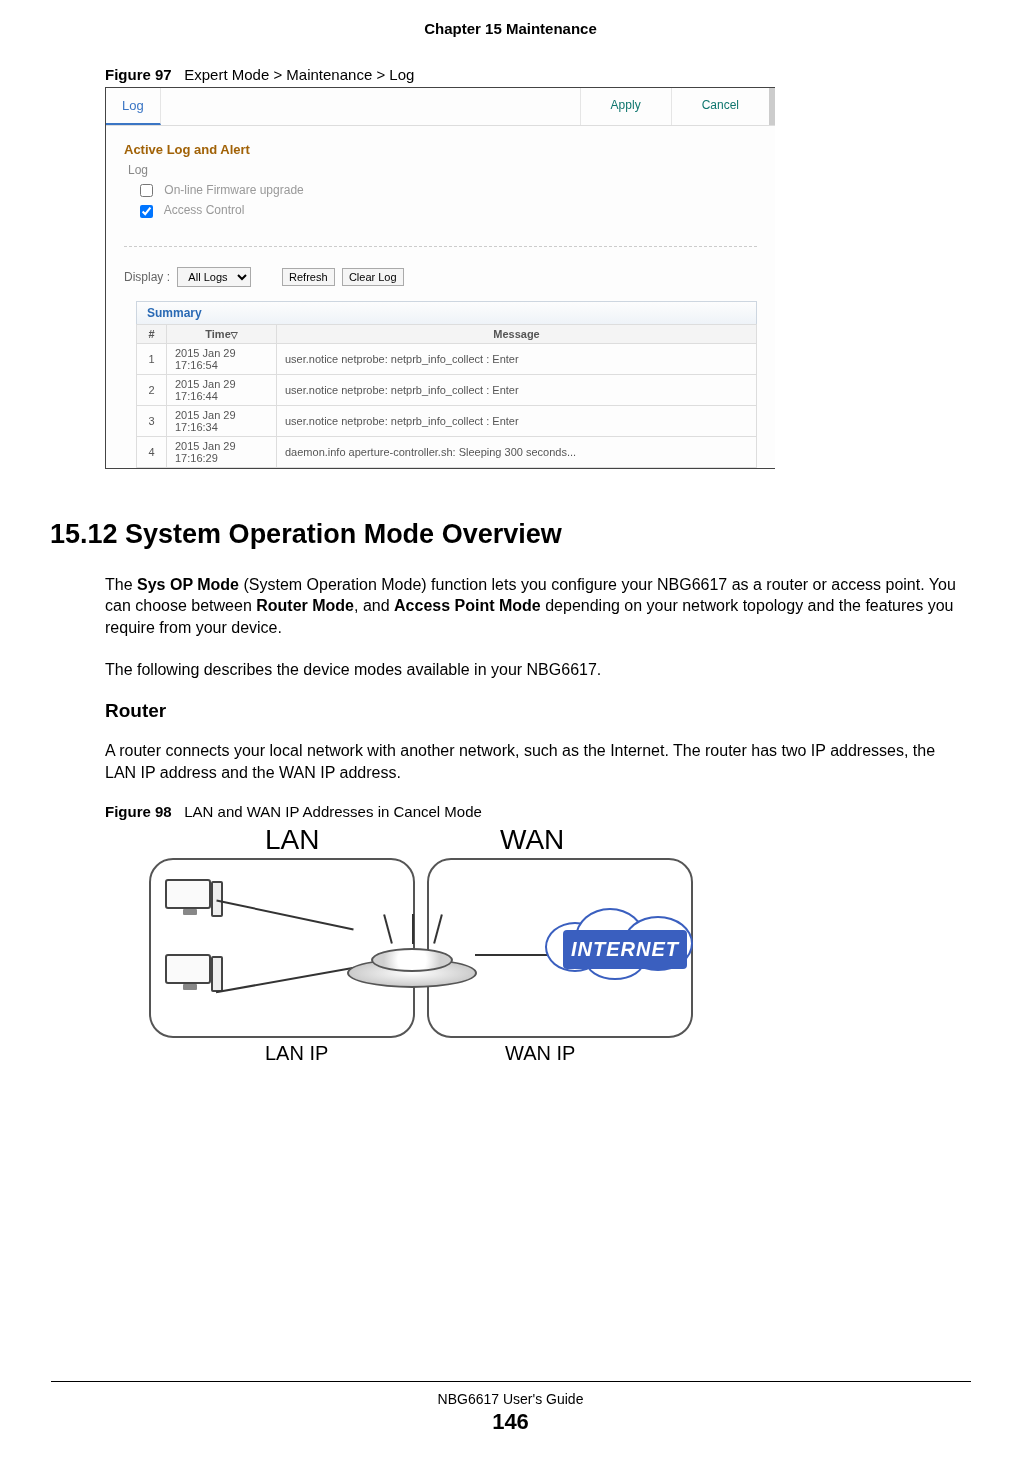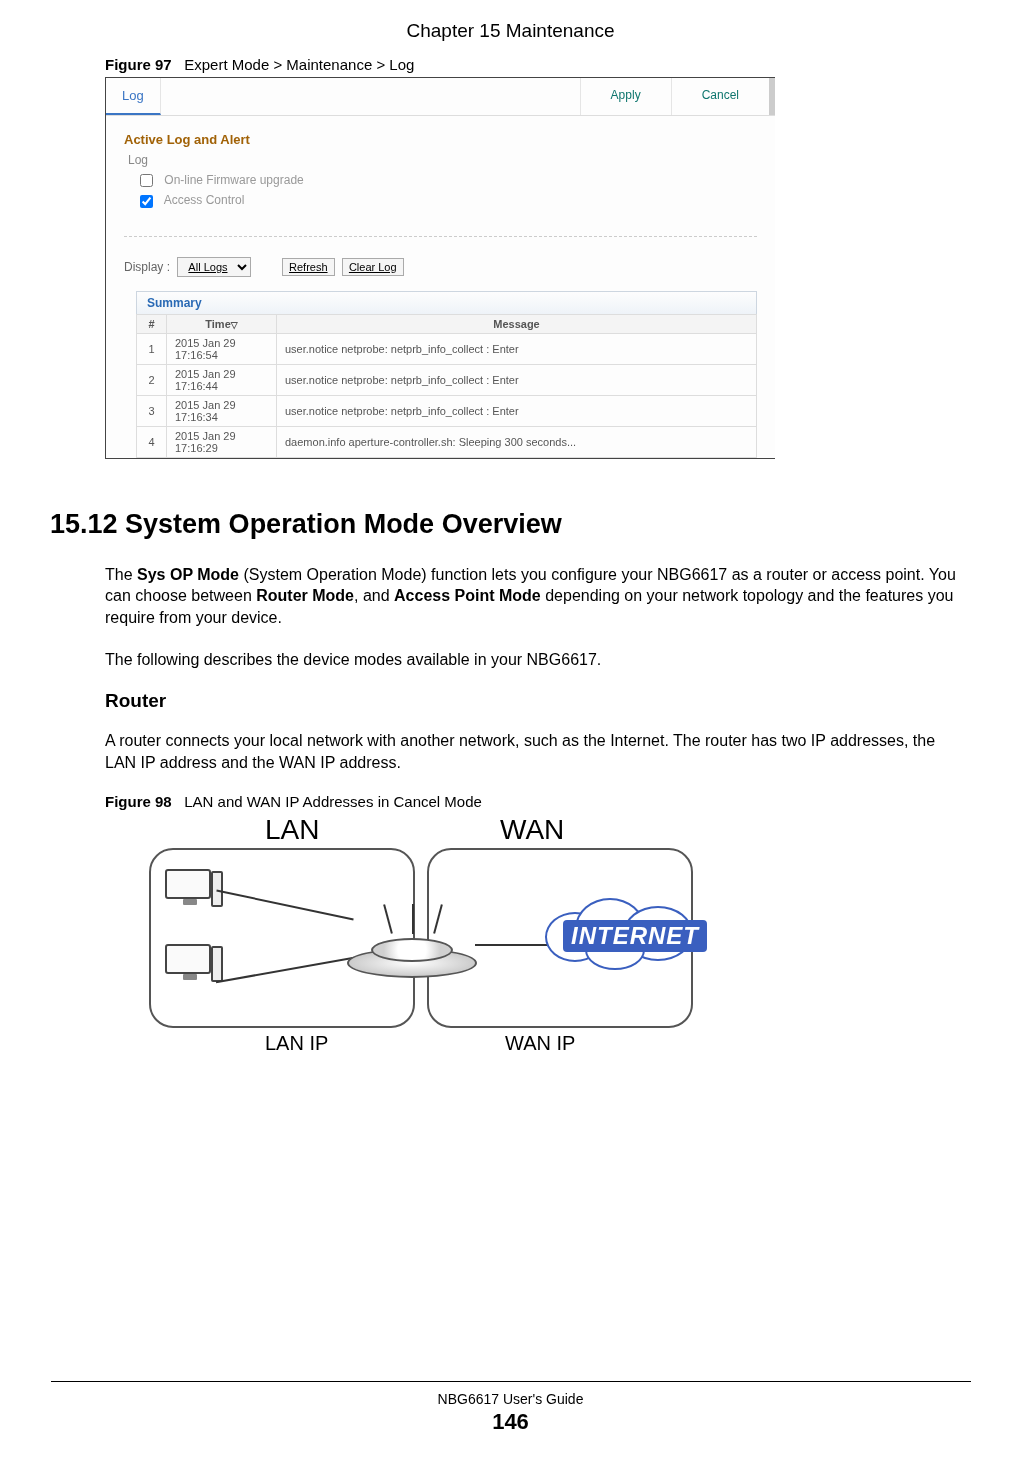--- a/index.html
+++ b/index.html
@@ -5,21 +5,21 @@
   * { box-sizing: border-box; margin: 0; padding: 0; }
   body {
     width: 1021px;
     height: 1465px;
     background: #fff;
     font-family: Verdana, Geneva, sans-serif;
     color: #000;
     position: relative;
     padding: 20px 50px 0 50px;
   }
-  .chapter-header { text-align: center; font-size: 19px; margin-bottom: 14px; }
+  .chapter-header { text-align: center; font-size: 15px; margin-bottom: 29px; font-weight: bold; }
   .content { margin-left: 55px; margin-right: 10px; }
   .fig-caption { font-size: 15px; margin-bottom: 4px; }
   .fig-caption b { font-weight: bold; }
   
   .fig97 {
     border: 1px solid #444;
     border-right: none;
     width: 670px;
     font-family: Arial, sans-serif;
     color: #555;
@@ -37,21 +37,21 @@
   .fig97-btn { padding: 10px 30px; color: #0f766e; border-left: 1px solid #e5e5e5; font-size:12px;}
   .fig97-scroll { width:6px; background:#ccc; }
   .fig97-body { padding: 10px 18px 0 18px; }
   .fig97-section-title { color:#a16207; font-weight:bold; font-size:13px; margin: 6px 0 6px 0; }
   .fig97-sub { color:#888; font-size:12px; margin: 4px 0 6px 4px;}
   .fig97-check-row { margin: 6px 0 6px 16px; color:#999; font-size:12px;}
   .fig97-check-row input { margin-right:8px; vertical-align:middle;}
   .fig97-hr { border:none; border-top:1px dashed #ccc; margin: 28px 0 20px 0;}
   .fig97-controls { font-size:12px; color:#666; margin-bottom:14px;}
   .fig97-controls select, .fig97-controls button {
-    font-size:11px; padding:2px 6px; margin-left:4px; border:1px solid #aaa; background:#f5f5f5;text-decoration:underline;
+    font-size:11px; padding:2px 6px; margin-left:4px; border:1px solid #aaa; background:#f5f5f5;
   }
   .fig97-summary-hdr {
     background: linear-gradient(#fdfdfd,#eef3f8);
     border:1px solid #cdd6e0; border-bottom:none;
     padding:4px 10px; color:#2a6ab5; font-weight:bold; font-size:12px;
     margin: 0 0 0 12px;
   }
   .fig97-table { width: calc(100% - 12px); margin-left:12px; border-collapse:collapse; font-size:11px; color:#555;}
   .fig97-table th, .fig97-table td { border:1px solid #ddd; padding:3px 8px; text-align:left;}
   .fig97-table th { background:#f4f4f4; font-weight:bold; text-align:center;}
@@ -107,23 +107,23 @@
   
   .cloud {
     position:absolute; top:80px; left:400px; width:150px; height:80px;
   }
   .cloud .c { position:absolute; background:#fff; border:2px solid #3a5fbf; border-radius:50%;}
   .cloud .c1{ width:60px; height:50px; top:18px; left:0;}
   .cloud .c2{ width:70px; height:60px; top:4px; left:30px;}
   .cloud .c3{ width:70px; height:55px; top:12px; left:78px;}
   .cloud .c4{ width:60px; height:40px; top:36px; left:40px;}
   .cloud .txt {
-    position:absolute; top:26px; left:18px; font-size:24px; font-weight:bold;
+    position:absolute; top:26px; left:18px; font-size:20px; font-weight:bold;
     color:#fff; font-style:italic; letter-spacing:1px;
-    background:#3a5fbf; padding:2px 8px; border-radius:4px;
+    background:#3a5fbf; padding:8px 8px; border-radius:4px;
     font-family: Arial;
   }
   
   .footer { position:absolute; bottom:30px; left:0; width:1021px; text-align:center;}
   .footer-line { border-top:1px solid #000; width:920px; margin:0 auto 8px auto;}
   .footer-text { font-size:14px;margin-top:9px;}
   .footer-page { font-size:22px; font-weight:bold; margin-top:2px; font-family: Arial;}
 </style>
 </head>
 <body>

